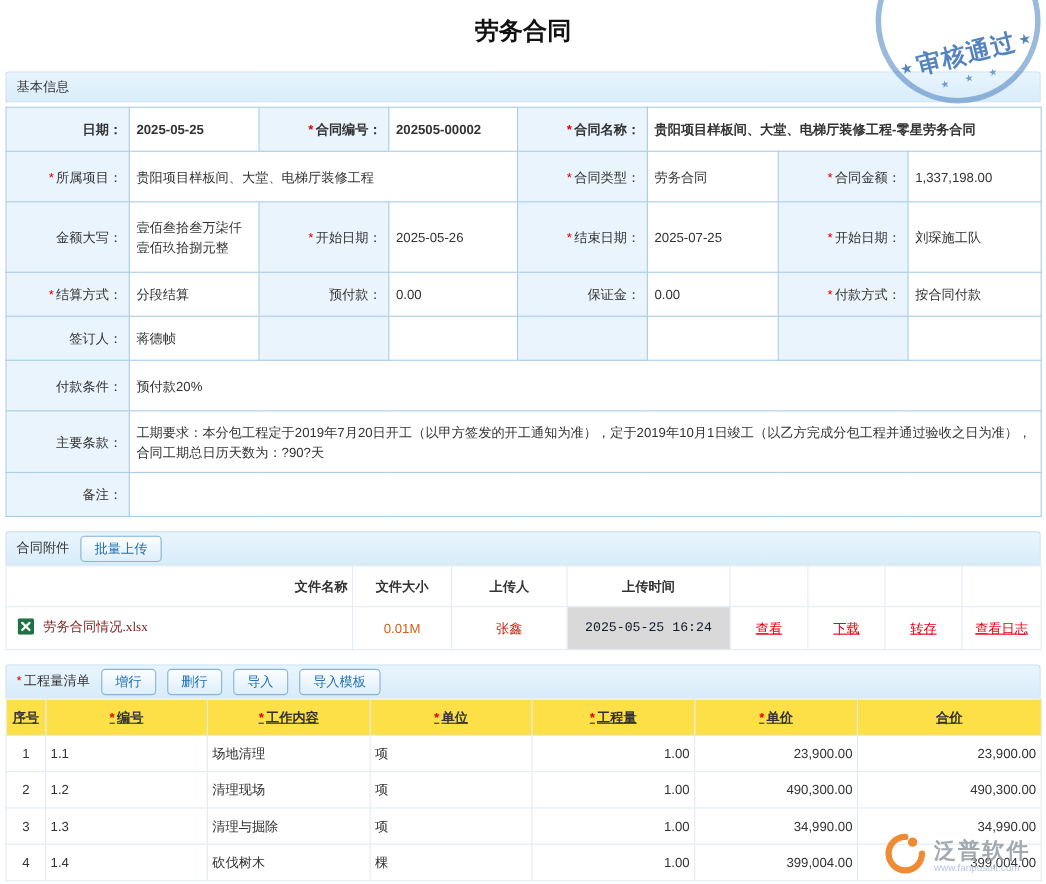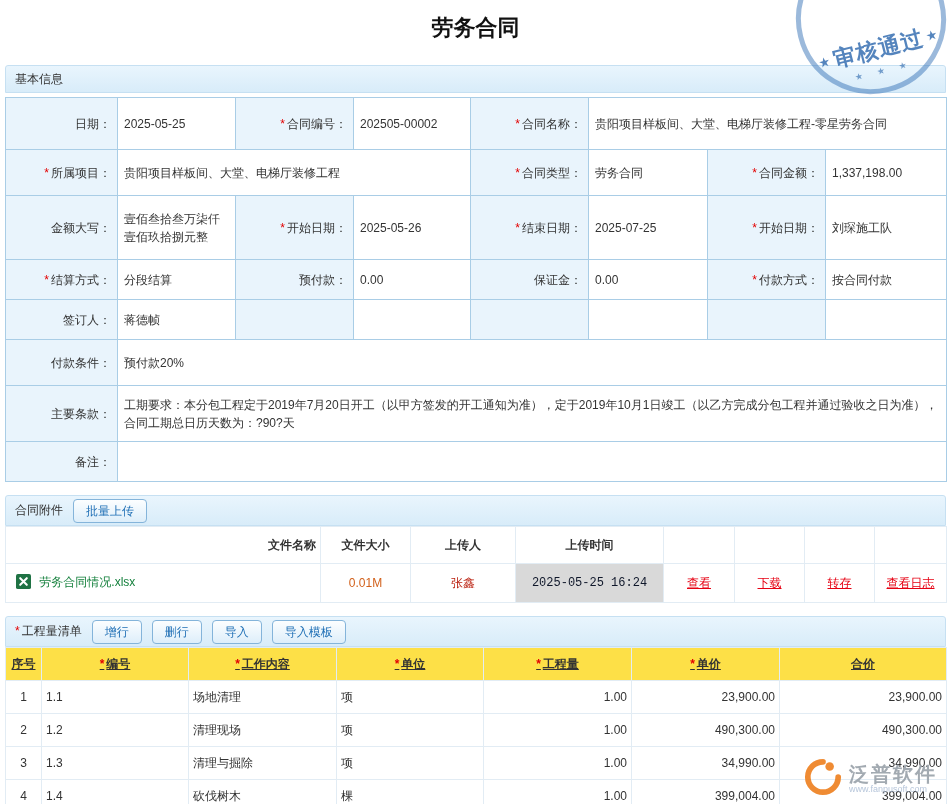--- a/index.html
+++ b/index.html
@@ -61,21 +61,21 @@
   }
   table.form td {
     border: 1px solid #a9cde6;
     padding: 4px 6px;
     vertical-align: middle;
     word-break: break-all;
     line-height: 1.5;
   }
   table.form td.lbl { background: #e9f4fc; text-align: right; }
   table.form td.val { background: #fff; text-align: left; }
-  tr.r1 td { height: 52px; }
+  tr.r1 td { height: 40px; font-weight: bold; }
   tr.r2 td { height: 46px; }
   tr.r3 td { height: 64px; }
   tr.r4 td { height: 40px; }
   tr.r5 td { height: 40px; }
   tr.r6 td { height: 46px; }
   tr.r7 td { height: 56px; }
   tr.r8 td { height: 40px; }
 
   
   table.attach, table.boq {
@@ -88,21 +88,21 @@
   table.attach th, table.attach td,
   table.boq th, table.boq td {
     border: 1px solid #e2ecf4;
     padding: 0 4px;
   }
   table.attach th { height: 37px; font-weight: bold; color: #333; text-align: center; }
   table.attach th.left { text-align: right; padding-left: 16px; }
   table.attach td { height: 39px; text-align: center; }
   td.file-cell { text-align: left !important; padding-left: 10px !important; }
   .xls-icon { display: inline-block; vertical-align: -3px; margin-right: 5px; }
-  .file-name { color: #15803d; cursor: pointer; }
+  .file-name { color: #7f1d1d; cursor: pointer; font-family: Liberation Serif, serif; }
   td.a-size { color: #d2601a; }
   td.a-uploader { color: #bb2211; }
   td.a-time { background: #d9d9d9; color: #0f172a; font-family: Liberation Mono, monospace; }
   a.act { color: #e60012; text-decoration: underline; cursor: pointer; }
 
   
   table.boq th { height: 33px; font-weight: bold; color: #333; background: #fde047; text-decoration: underline; }
   table.boq td { height: 33px; }
   td.c-seq { text-align: center; }
   td.c-code { text-align: left; padding-left: 8px; }

